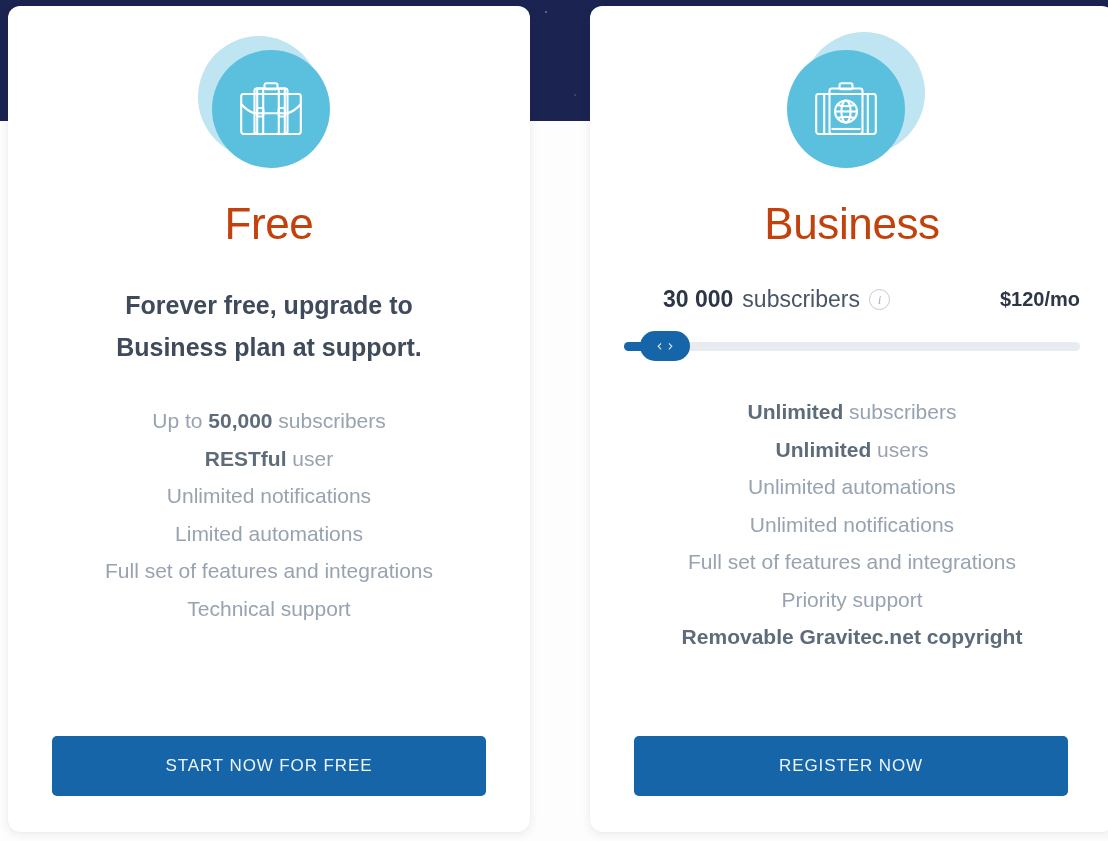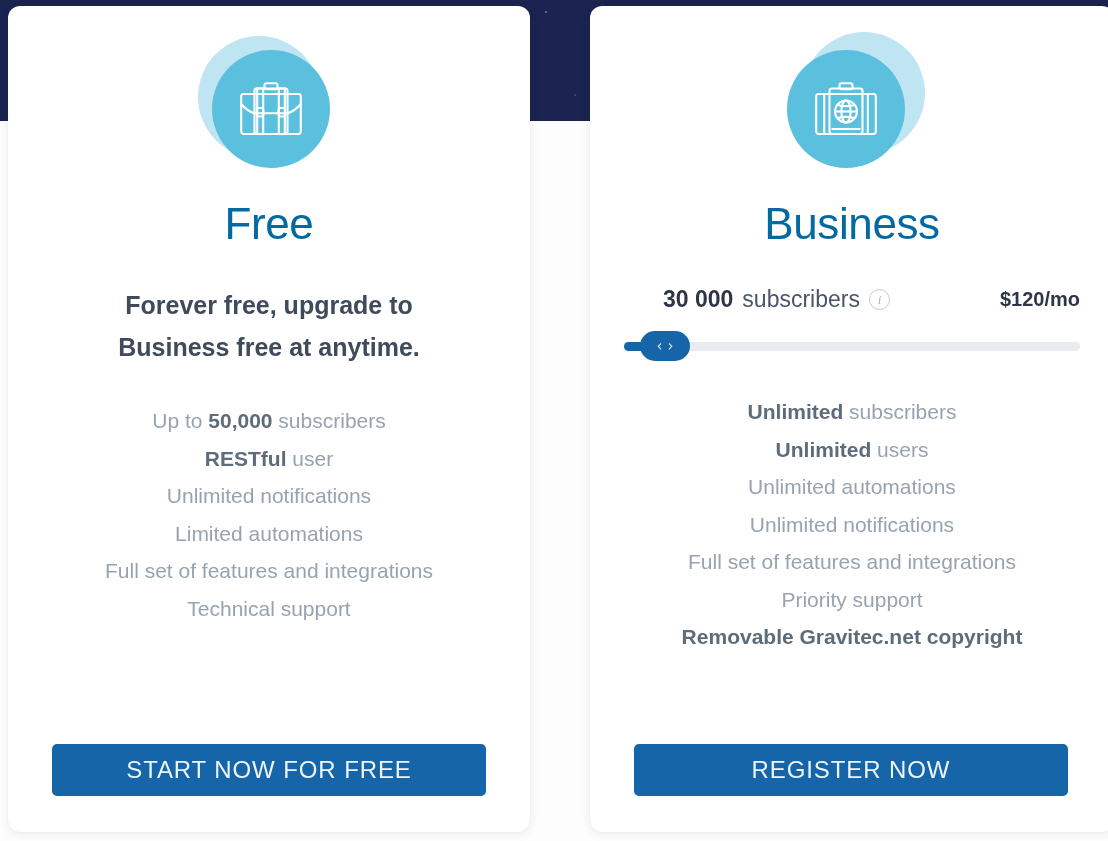--- a/index.html
+++ b/index.html
@@ -101,21 +101,21 @@
   }
   #card-free .disc     { left: 18px; }
   #card-business .disc { left: 10px; }
 
   .disc svg { display: block; }
 
   
   .plan-title {
     font-size: 44px;
     font-weight: 400;
-    color: #0369a1;
+    color: #c2410c;
     letter-spacing: -0.4px;
     line-height: 1;
     margin-top: 24px;
     flex: none;
   }
 
   
   .tagline {
     font-size: 25px;
     line-height: 42px;
@@ -232,27 +232,27 @@
     font-weight: 400;
     white-space: nowrap;
   }
   .features li b { color: #5d6b7a; font-weight: 700; }
   .features li.all-bold { color: #5d6b7a; font-weight: 700; }
 
   
   .cta {
     position: absolute;
     bottom: 36px;
-    height: 52px;
+    height: 60px;
     border: none;
     border-radius: 5px;
     background: #1565a8;
     color: #eef4fa;
     font-family: "Liberation Sans", sans-serif;
-    font-size: 24px;
+    font-size: 17px;
     letter-spacing: 0.9px;
     font-weight: 400;
     cursor: pointer;
   }
   #card-free .cta     { left: 44px; right: 44px; }
   #card-business .cta { left: 44px; right: 46px; }
 </style>
 </head>
 <body>
 
@@ -276,21 +276,21 @@
         <rect x="38.6" y="26" width="6.4" height="8.5" rx="1.4"></rect>
         <path d="M14.5 31.2 H 47.5"></path>
       </svg>
     </div>
   </div>
 
   <h2 class="plan-title">Free</h2>
 
   <p class="tagline">
     <span>Forever free, upgrade to</span><br>
-    <span>Business free at anytime.</span>
+    <span>Business plan at support.</span>
   </p>
 
   <ul class="features" id="features-free">
       <li>Up to <b>50,000</b> subscribers</li>
       <li><b>RESTful</b> user</li>
       <li>Unlimited notifications</li>
       <li>Limited automations</li>
       <li>Full set of features and integrations</li>
       <li>Technical support</li>
     </ul>

